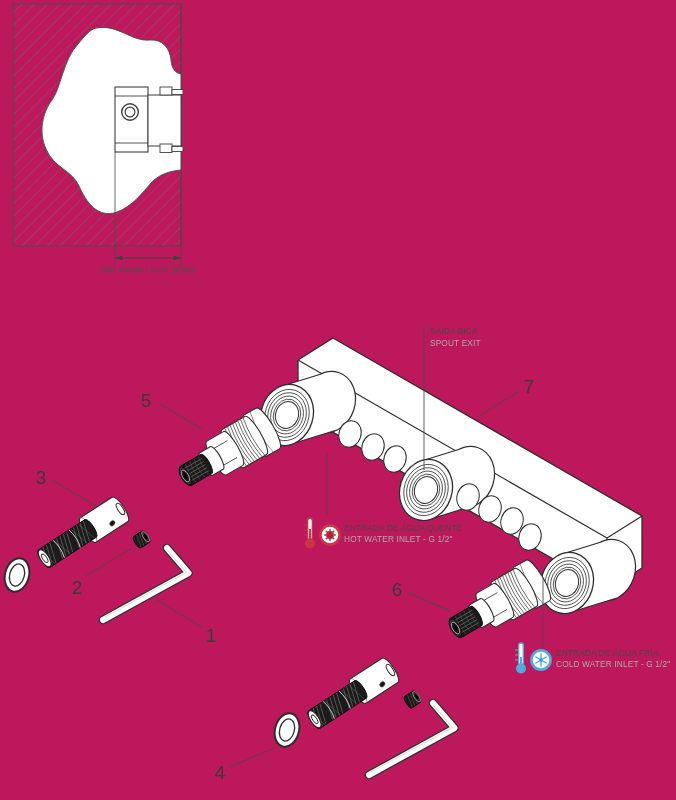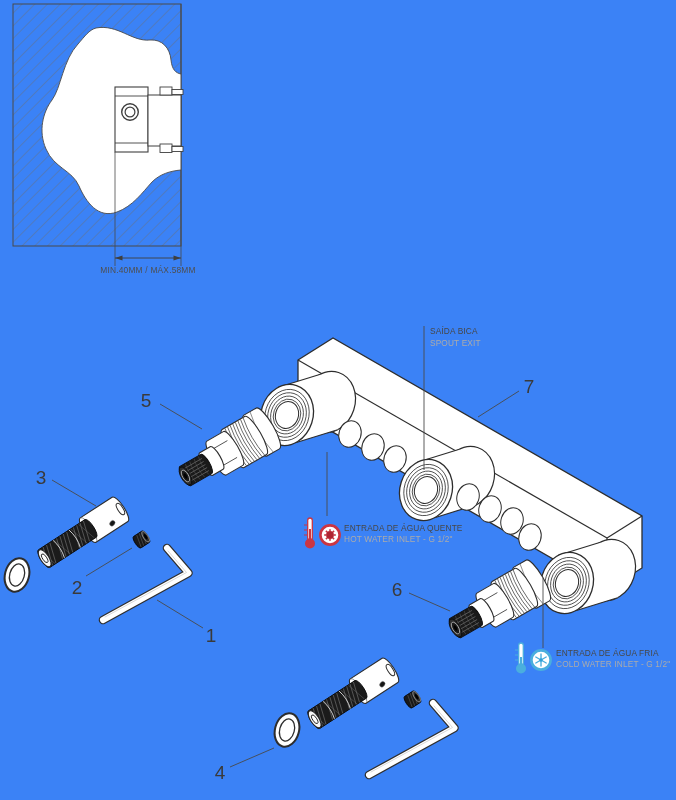--- a/index.html
+++ b/index.html
@@ -1,16 +1,16 @@
 <!DOCTYPE html>
 <html><head>
 <meta charset="utf-8">
 <style>
   html,body{margin:0;padding:0;background:#ffffff;}
-  #stage{position:relative;width:676px;height:800px;background:#3b82f6;overflow:hidden;
+  #stage{position:relative;width:676px;height:800px;background:#be185d;overflow:hidden;
          font-family:"Liberation Sans",sans-serif;}
   svg{position:absolute;left:0;top:0;}
   text{font-family:"Liberation Sans",sans-serif;}
   .thin{stroke:#4a4a4a;stroke-width:0.9;fill:none;}
   .callout{font-size:19px;fill:#3a3a3a;}
   .lbl-pt{font-size:8.3px;fill:#474747;letter-spacing:.15px;}
   .lbl-en{font-size:8.3px;fill:#ababab;letter-spacing:.15px;}
   .dim-txt{font-size:8.4px;fill:#4f4f4f;letter-spacing:.2px;}
   .hot-st{stroke:#cb3542;}
   .hot-fl{fill:#cb3542;}

